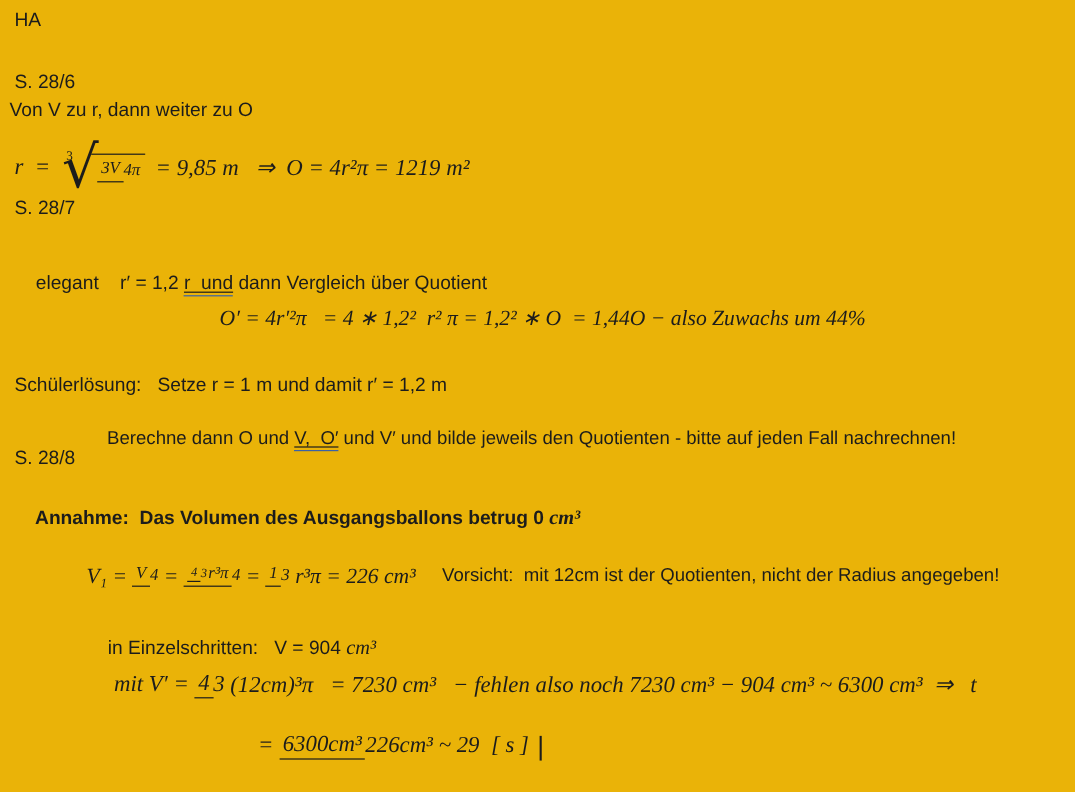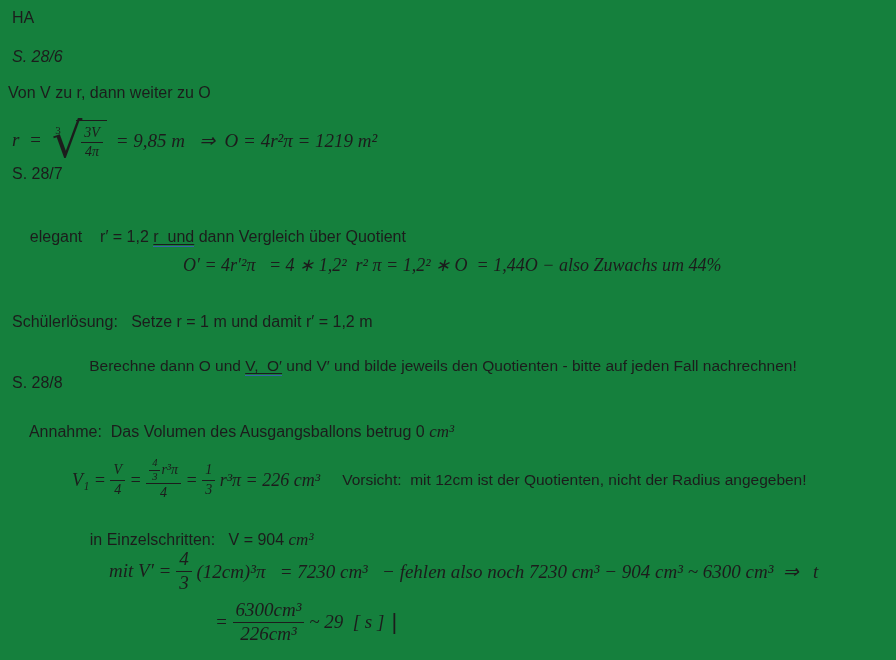--- a/index.html
+++ b/index.html
@@ -1,25 +1,25 @@
 <!DOCTYPE html>
 <html><head>
 <meta charset="utf-8">
 <style>
   html,body{margin:0;padding:0;background:#ffffff;}
-  #page{position:relative;width:896px;height:660px;background:#15803d;overflow:hidden;color:#1c1c1c;}
+  #page{position:relative;width:896px;height:660px;background:#eab308;overflow:hidden;color:#1c1c1c;}
   .line{position:absolute;white-space:pre;color:#1c1c1c;}
   .sans{font-family:"Liberation Sans",sans-serif;font-size:16px;}
   .sans-sm{font-family:"Liberation Sans",sans-serif;font-size:15.5px;}
   .math{font-family:"Liberation Serif",serif;font-style:italic;font-size:19px;}
   .math-md{font-family:"Liberation Serif",serif;font-style:italic;font-size:18px;}
   .row{display:flex;align-items:center;}
   .unit{font-family:"Liberation Serif",serif;font-style:italic;font-size:17px;}
   
-  .frac{display:inline-flex;flex-direction:column;align-items:center;text-align:center;line-height:1.15;font-size:14px;}
+  .frac{display:inline-flex;flex-direction:row;align-items:center;text-align:center;line-height:1.15;font-size:14px;}
   .frac>.num{border-bottom:1.4px solid currentColor;padding:0 3px 1px;display:inline-flex;align-items:center;justify-content:center;}
   .frac>.den{padding-top:1px;}
   .frac.big{font-size:19px;line-height:1.1;}
   .frac.tiny{font-size:10.5px;line-height:1;margin-right:1px;}
   
   .root{display:inline-flex;align-items:center;margin:0 4px;}
   .root-idx{font-size:11px;font-style:normal;align-self:flex-start;margin:4px -9px 0 0;position:relative;z-index:2;}
   .root-sign{font-size:48px;line-height:0.85;font-style:normal;font-family:"DejaVu Sans",sans-serif;}
   .radicand{border-top:1.6px solid currentColor;margin-left:-6px;padding:4px 4px 0 5px;display:inline-flex;}
   
@@ -28,21 +28,21 @@
   .caret{font-style:normal;font-family:"Liberation Sans",sans-serif;font-weight:300;margin-left:7px;font-size:22px;}
   .warn{font-family:"Liberation Sans",sans-serif;font-style:normal;font-size:15.5px;margin-left:22px;}
 </style>
 </head>
 <body>
 
 <div id="page">
 
   <div class="line sans" style="left:12px;top:9px;">HA</div>
 
-  <div class="line sans" style="left:12px;top:48px;font-style:italic;">S. 28/6</div>
+  <div class="line sans" style="left:12px;top:60px;">S. 28/6</div>
 
   <div class="line sans" style="left:8px;top:84px;">Von V zu r, dann weiter zu O</div>
 
   <div class="line math row" style="left:12px;top:112px;height:56px;">
     <span>r  =  </span>
     <span class="root">
       <span class="root-idx">3</span>
       <span class="root-sign">√</span>
       <span class="radicand">
         <span class="frac">
@@ -64,21 +64,21 @@
 
 
   <div class="line sans" style="left:12px;top:313px;">Schülerlösung:   Setze r = 1 m und damit r′ = 1,2 m</div>
 
   <div class="line sans-sm" style="left:72px;top:339px;">
     <span>Berechne dann O und </span><span class="grammar">V,  O′</span><span> und V′ und bilde jeweils den Quotienten - bitte auf jeden Fall nachrechnen!</span>
   </div>
 
   <div class="line sans" style="left:12px;top:374px;">S. 28/8</div>
 
-  <div class="line sans" style="left:12px;top:404px;">
+  <div class="line sans" style="left:12px;top:404px;font-weight:bold;">
     <span>Annahme:  Das Volumen des Ausgangsballons betrug 0 </span><span class="unit">cm³</span>
   </div>
 
 
   <div class="line math row" style="left:72px;top:456px;height:48px;font-size:18px;">
     <span>V₁ = </span>
     <span class="frac">
       <span class="num">V</span>
       <span class="den">4</span>
     </span>
@@ -99,21 +99,21 @@
       <span class="den">3</span>
     </span>
     <span> r³π = 226 cm³</span>
     <span class="warn">Vorsicht:  mit 12cm ist der Quotienten, nicht der Radius angegeben!</span>
   </div>
 
   <div class="line sans" style="left:72px;top:512px;">
     <span>in Einzelschritten:   V = 904 </span><span class="unit">cm³</span>
   </div>
 
-  <div class="line math row" style="left:109px;top:546px;height:50px;justify-content:space-between;">
+  <div class="line math row" style="left:95px;top:546px;height:50px;justify-content:space-between;">
     <span>mit V′ = </span>
     <span class="frac big">
       <span class="num">4</span>
       <span class="den">3</span>
     </span>
     <span> (12cm)³π   = 7230 cm³   − fehlen also noch 7230 cm³ − 904 cm³ ~ 6300 cm³  ⇒   t</span>
   </div>
 
   <div class="line math row" style="left:215px;top:596px;height:52px;">
     <span>= </span>

